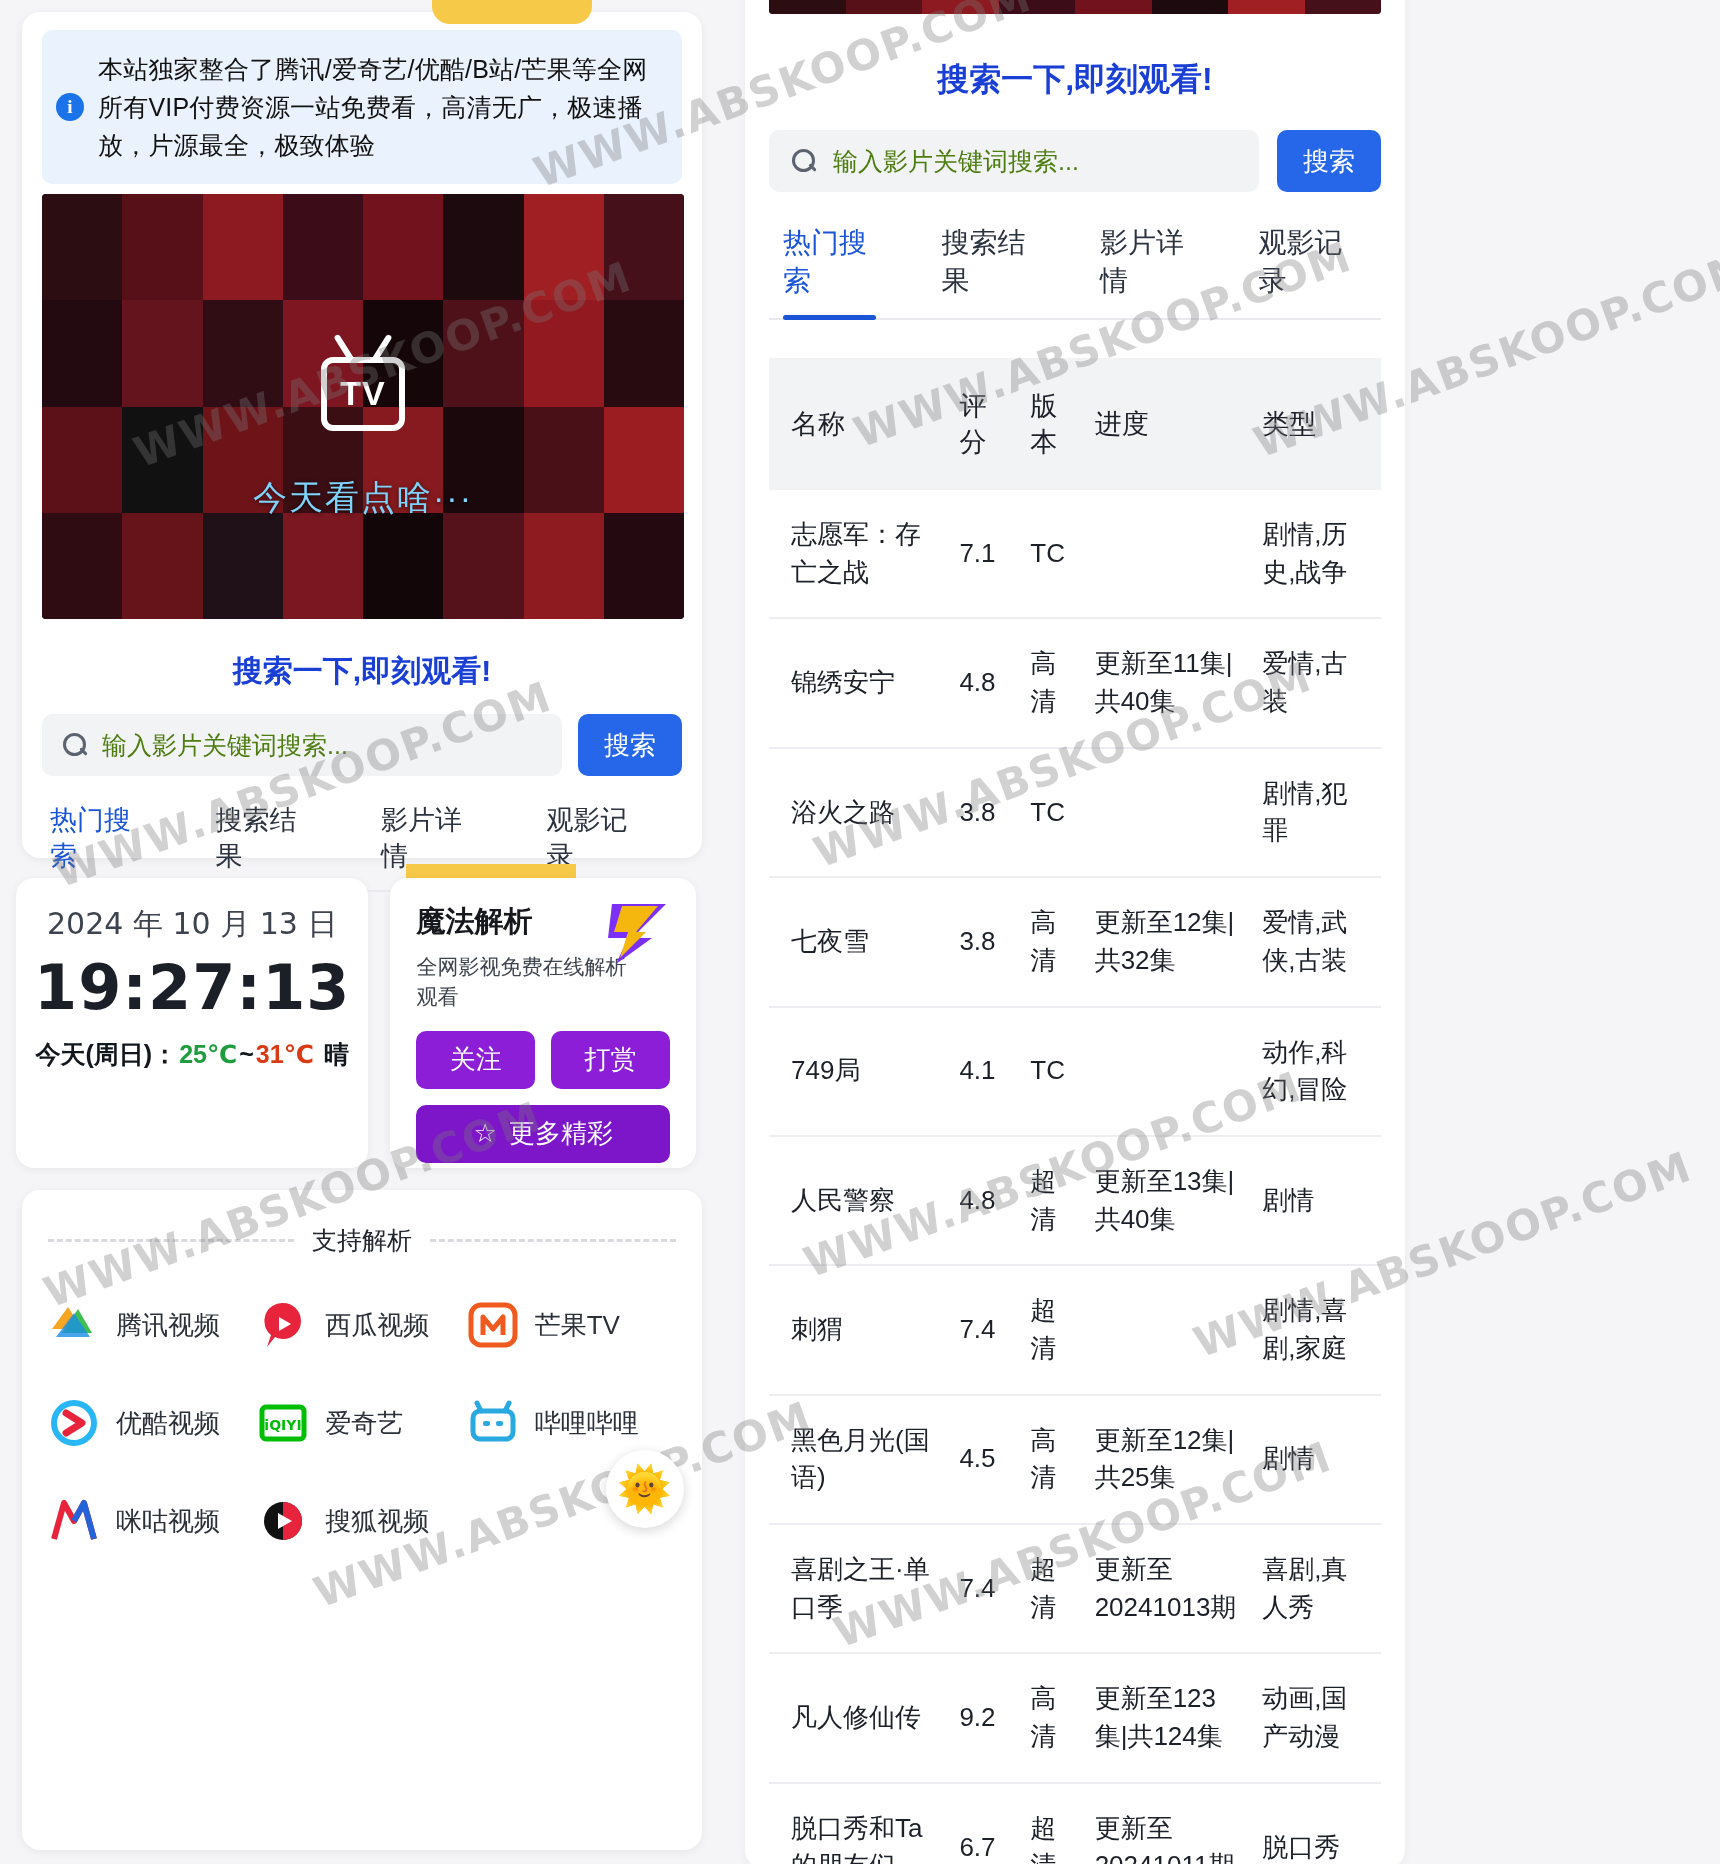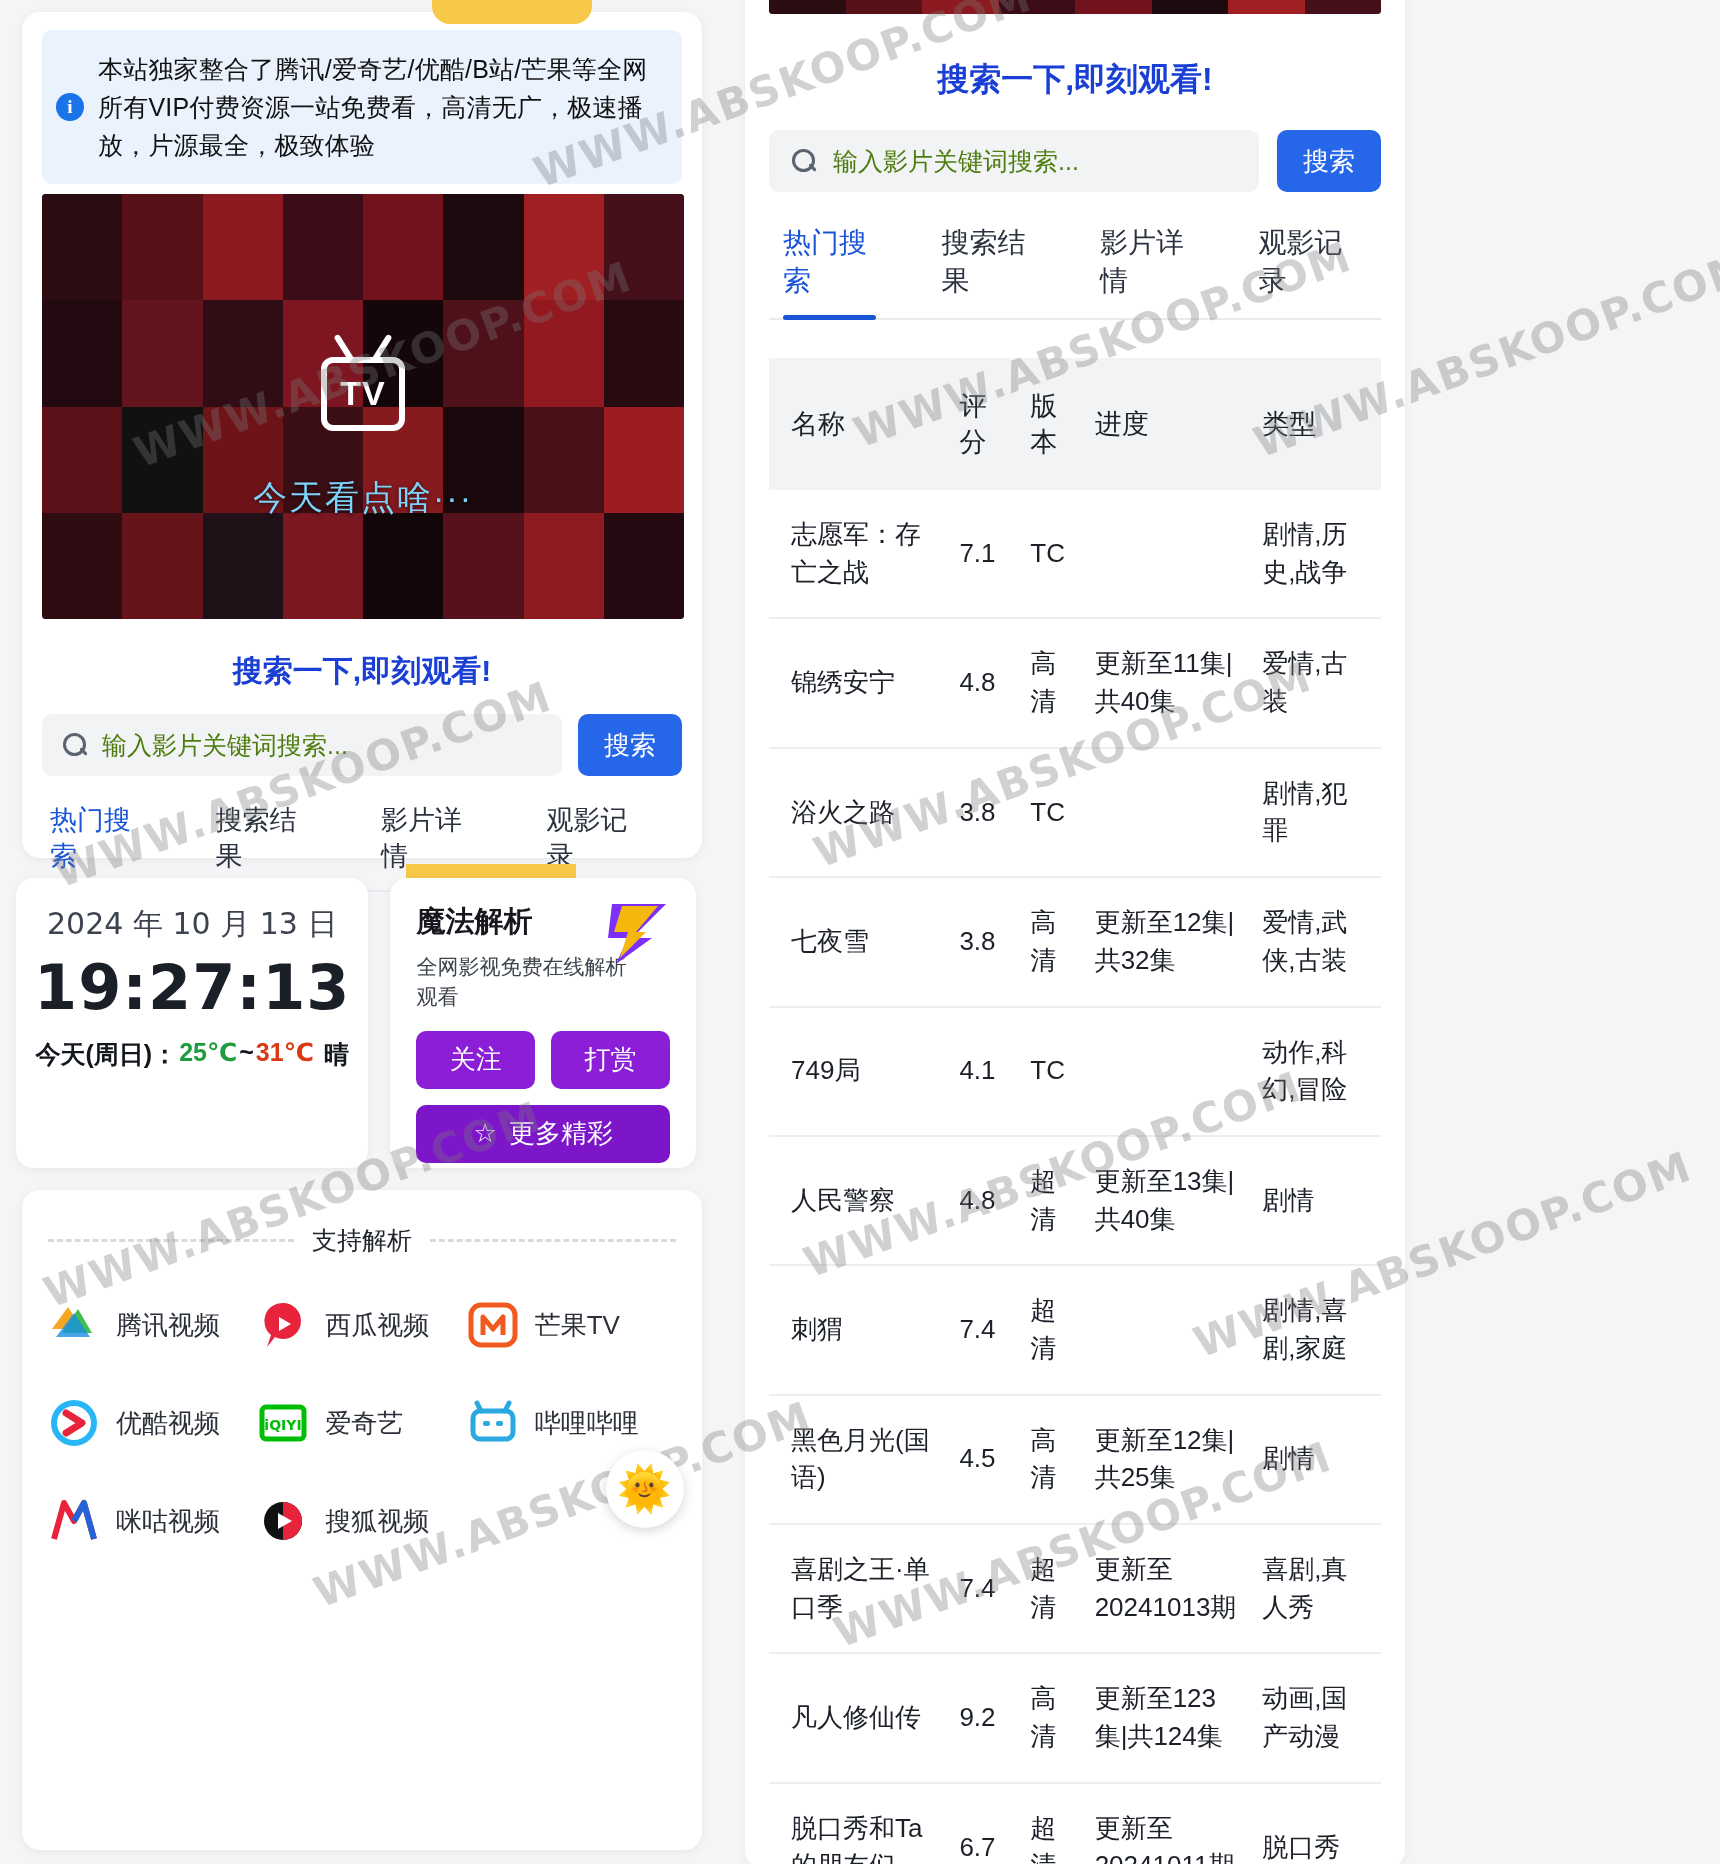--- a/index.html
+++ b/index.html
@@ -121,21 +121,21 @@
     background: #f7c948; border-radius: 0 0 14px 14px;
   }
   .clock-card { position: relative; flex: 0 0 329px; padding: 26px 18px; text-align: center; }
   .clock-date { font-size: 30px; color: #3d4450; line-height: 1.35; font-family: "DejaVu Sans", sans-serif;}
   .clock-time {
     margin-top: 6px; font-size: 62px; font-weight: 700; color: #1b1f27;
     letter-spacing: 1px; font-family: "DejaVu Sans", sans-serif;
   }
   .weather {
     margin-top: 14px; font-size: 25px; font-weight: bold; color: #12161d;
-    white-space: nowrap; display: flex; justify-content: center; align-items: flex-start; gap: 2px;
+    white-space: nowrap; display: flex; justify-content: center; align-items: center; gap: 2px;
   }
   .t-lo { color: #1f9c3d; }
   .t-hi { color: #d93a14; }
   .wx   { color: #12161d; margin-left: 8px; font-weight: bold; }
 
   .magic-card { position: relative; flex: 1; padding: 24px 26px; }
   .magic-title { font-size: 29px; font-weight: bold; color: #16181d; }
   .magic-sub { margin-top: 10px; font-size: 21px; color: #3e444e; line-height: 1.45; max-width: 220px;}
   .bolt {
     position: absolute; right: 24px; top: 20px; width: 66px; height: 70px;

